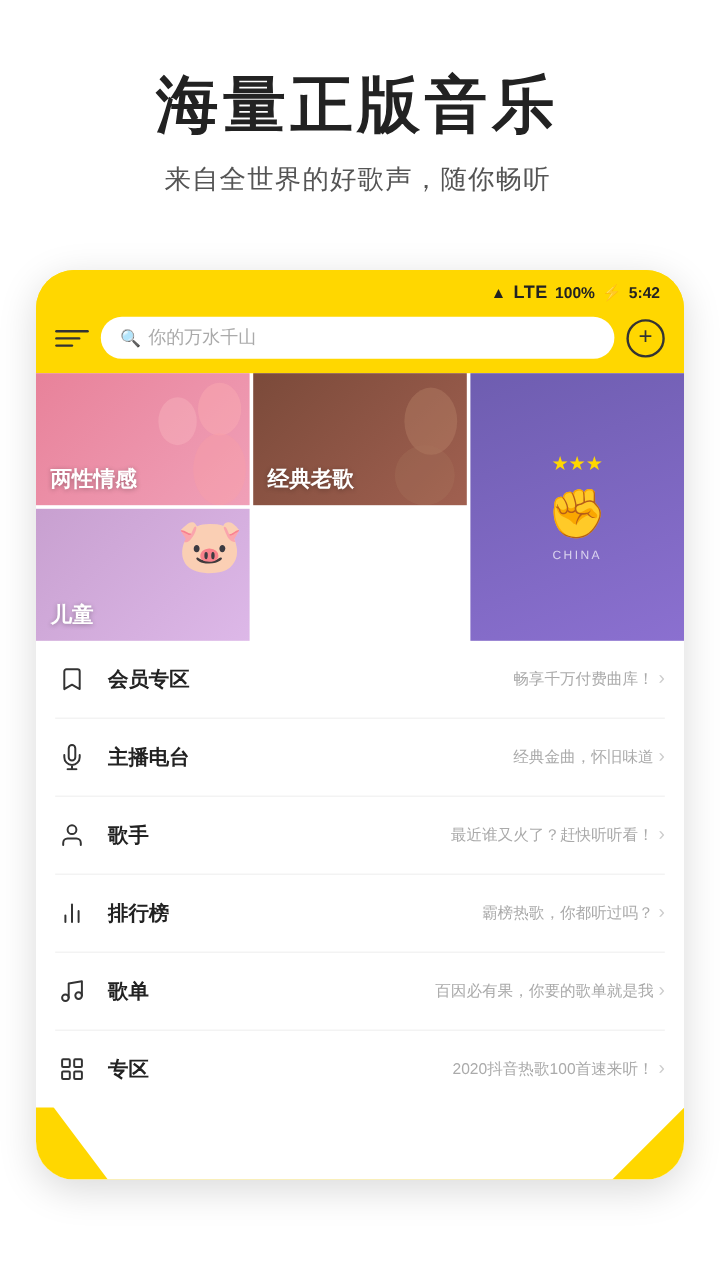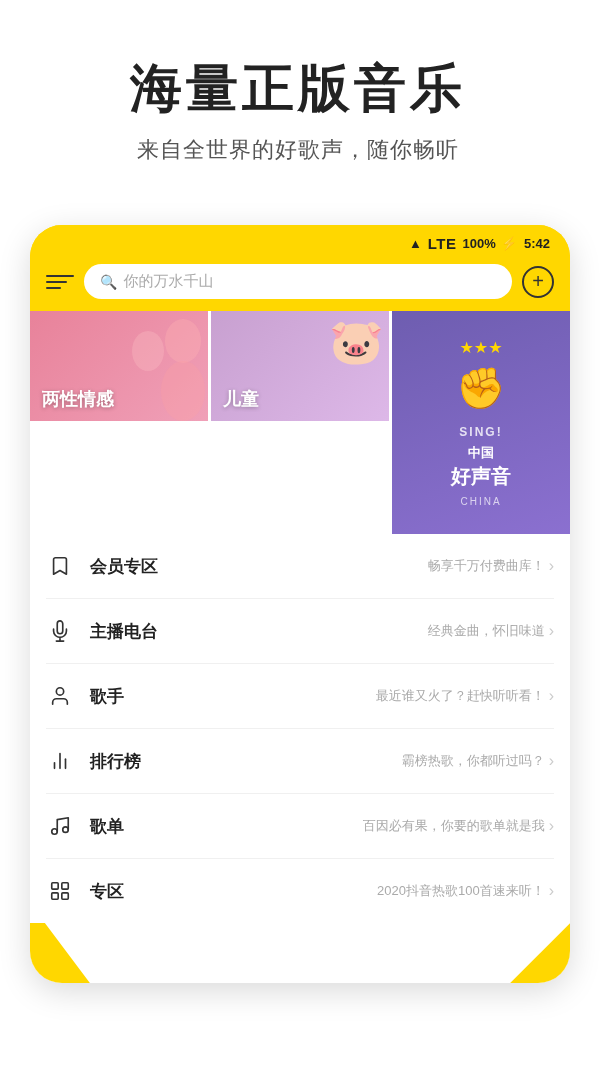--- a/index.html
+++ b/index.html
@@ -335,30 +335,34 @@
         <span class="grid-item-label">两性情感</span>
       </div>
 
 
       <div class="grid-item grid-item-haoshengyin" style="grid-column:3; grid-row: 1 / 3; background: linear-gradient(160deg, #6e5db0, #8b70d0);">
         <div class="haoshengyin-logo">
           <div style="display:flex; gap:2px; margin-bottom:4px;">
             <span style="color:#FFD700; font-size:16px;">★★★</span>
           </div>
           <div style="font-size:40px;">✊</div>
-          <div style="color:#fff; font-size:15px; font-weight:800; text-align:center; line-height:1.4; margin-top:4px;">
-            <span style="font-size:12px; opacity:0.8; letter-spacing:2px;">SING!</span><br>
-            <span style="font-size:13px; font-weight:900;">中国</span><br>
-            <span style="font-size:20px; font-weight:900;">好声音</span>
-          </div>
           <div style="color:rgba(255,255,255,0.7); font-size:10px; letter-spacing:2px; margin-top:2px;">CHINA</div>
         </div>
       </div>
 
 
+      <div class="grid-item cat-jingdian" style="background: linear-gradient(135deg, #7b4a3a, #a06050);">
+        <div class="cat-figure">
+          <svg width="90" height="110" viewBox="0 0 90 110" fill="none">
+            <ellipse cx="60" cy="40" rx="22" ry="28" fill="rgba(200,150,120,0.4)"></ellipse>
+            <ellipse cx="55" cy="85" rx="25" ry="25" fill="rgba(180,130,100,0.3)"></ellipse>
+          </svg>
+        </div>
+        <span class="grid-item-label">经典老歌</span>
+      </div>
 
       <div class="grid-item cat-ertong" style="background: linear-gradient(135deg, #c8a0d0, #ddb8e8);">
         <div class="pig-deco">🐷</div>
         <span class="grid-item-label">儿童</span>
       </div>
 
     </div>
 
     <div class="menu-list">
 

